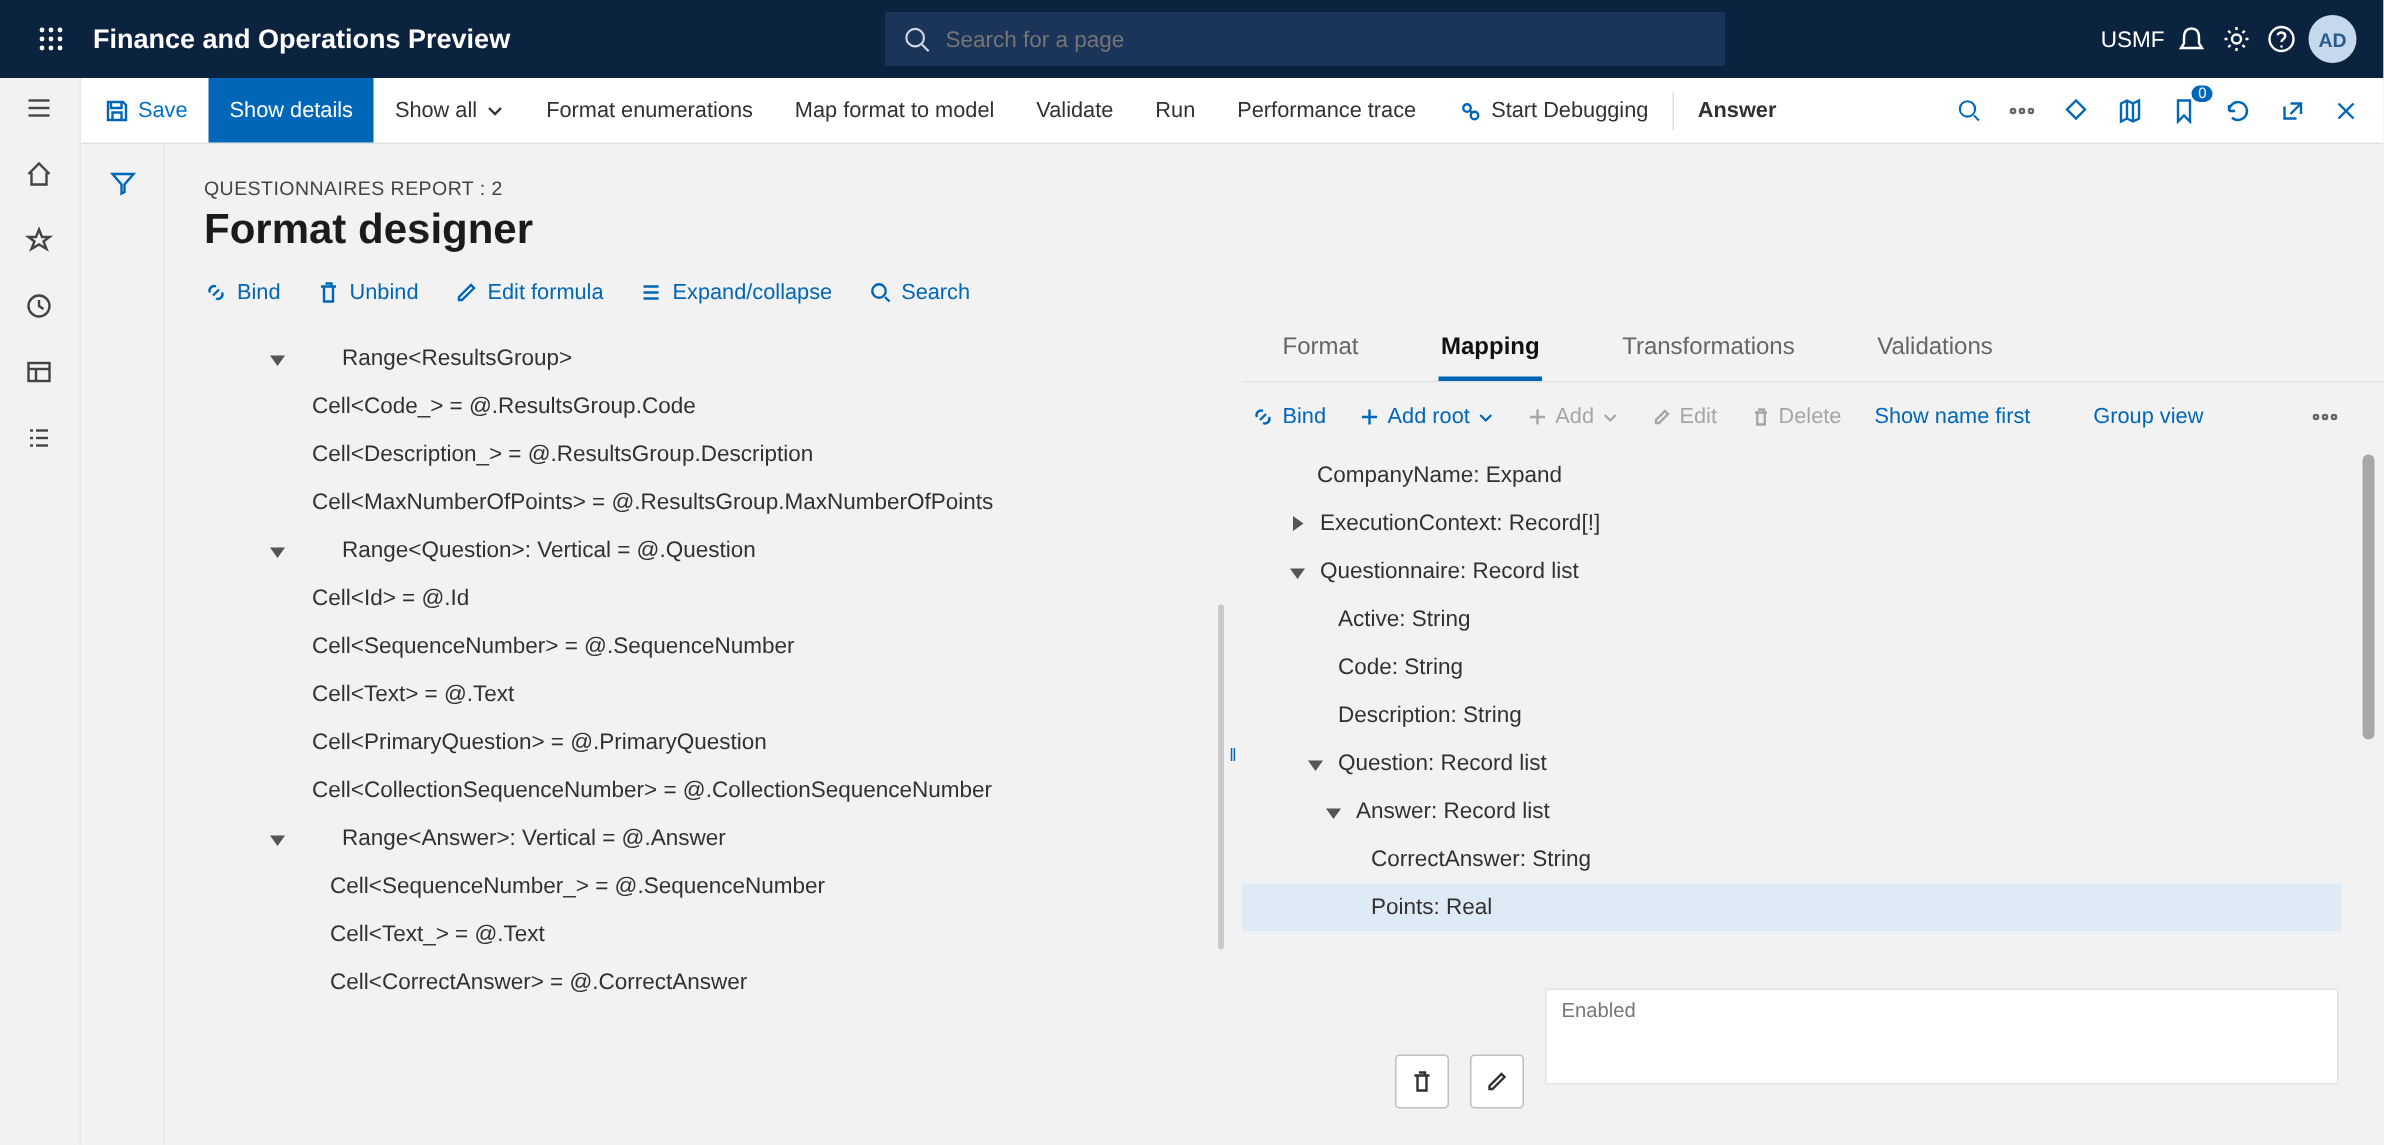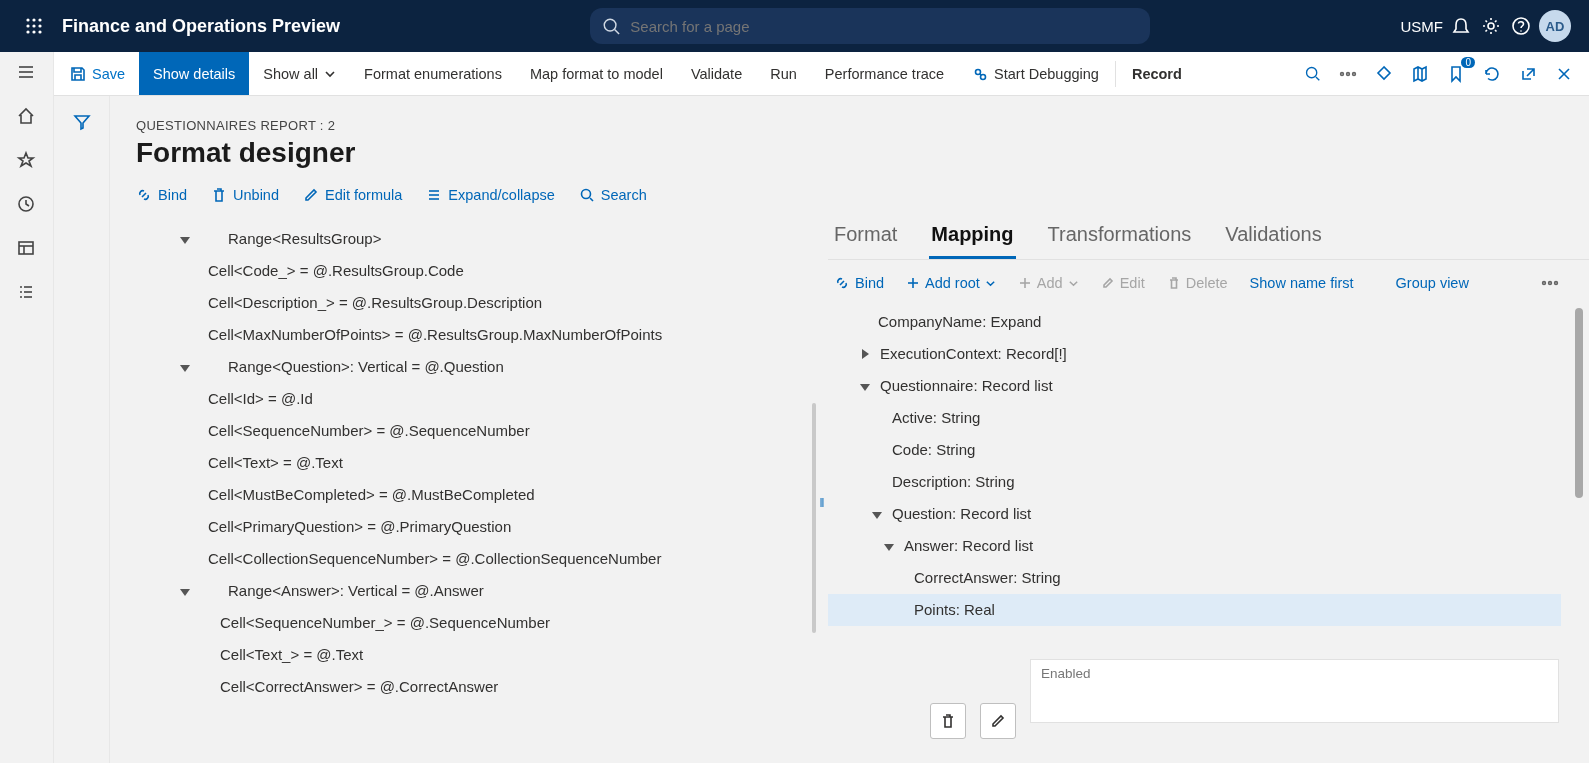--- a/index.html
+++ b/index.html
@@ -2,21 +2,21 @@
 <html><head>
 <meta charset="utf-8">
 <style>
   * { box-sizing: border-box; margin: 0; padding: 0; }
   body { font-family: "Segoe UI", Arial, sans-serif; background: #f2f2f2; width: 1589px; height: 763px; overflow: hidden; font-size: 14px; color: #323130;}
   
   .topbar { display: flex; align-items: center; height: 52px; background: #0c2340; color: #fff; padding: 0 10px; }
   .topbar .waffle { width: 48px; display: flex; justify-content: center; align-items: center; }
   .topbar .brand { font-size: 18px; font-weight: 600; padding-left: 4px; }
   .topbar .searchwrap { flex: 1; display: flex; justify-content: center; }
-  .topbar .search { background: #1a345a; border-radius: 12px; height: 36px; width: 560px; display: flex; align-items: center; color: #cfd8e3; }
+  .topbar .search { background: #1a345a; border-radius: 0; height: 36px; width: 560px; display: flex; align-items: center; color: #cfd8e3; }
   .topbar .search svg { margin-left: 12px; }
   .topbar .search input { background: transparent; border: 0; color: #cfd8e3; font-size: 15px; margin-left: 10px; flex:1; outline:none;}
   .topbar .right { display: flex; align-items: center; gap: 6px; margin-left: auto; padding-right: 8px;}
   .topbar .right .company { font-size: 15px;}
   .topbar .right .iconbtn { width: 24px; height:24px; display:flex; align-items:center; justify-content:center;}
   .topbar .avatar { width: 32px; height:32px; border-radius:50%; background:#c6d9ec; color:#2b5b8a; display:flex; align-items:center; justify-content:center; font-weight:600; font-size:13px;}
   
   .cmdbar { display: flex; align-items: center; height: 44px; background: #fff; border-bottom: 1px solid #e1e1e1; padding-left: 56px; gap:0; font-size:14.5px;}
   .cmdbar .item { display:flex; align-items:center; gap:6px; padding: 0 14px; height:100%; color:#323130; cursor:pointer;}
   .cmdbar .item.blue { color:#0072c6;}
@@ -50,21 +50,21 @@
   .tree .ind2 { padding-left: 84px;}
   .tree .expander { width:18px; display:inline-flex; justify-content:center; margin-right:6px;}
   .tri { display:inline-block; width:0; height:0; border-left:5px solid transparent; border-right:5px solid transparent; border-top:7px solid #555; margin-top:2px;}
   .tree .sel { background:#deebf7; border:1px solid #0072c6; display:inline-block; padding:0 4px;}
   .tree .selrow { background:#eef4fb;}
   .vscroll { position:absolute; right:0; top:180px; width:4px; height:230px; background:#c9c9c9; border-radius:2px;}
   .splitter { width:12px; display:flex; align-items:center; justify-content:center;}
   .splitter .hndl { color:#0067b8; font-size:12px; writing-mode:vertical-rl;}
   
   .rtabs { display:flex; gap:30px; border-bottom:1px solid #e1e1e1; margin-bottom:14px; padding-left:4px;}
-  .rtabs .tab { padding:0 2px 10px 2px; color:#666; cursor:pointer; font-size:20px;}
+  .rtabs .tab { padding:0 2px 10px 2px; color:#666; cursor:pointer; font-size:16px;margin-left:21px;}
   .rtabs .tab.active { color:#111; border-bottom:3px solid #0067b8; font-weight:600;}
   .rtoolbar { display:flex; align-items:center; gap:22px; margin-bottom:14px; padding-left:6px;}
   .rtoolbar .lnk { display:flex; align-items:center; gap:5px; color:#0067b8; font-size:14.5px; cursor:pointer;}
   .rtoolbar .gray, .rtoolbar .gray svg { color:#a6a6a6 !important;}
   .rtoolbar .more { margin-left:auto; padding-right:30px;}
   .rtree { font-size:15px; line-height:32px; position:relative; padding-right:28px;}
   .rtree .row { display:flex; align-items:center;}
   .rtree .i0 { padding-left: 50px;}
   .rtree .i1 { padding-left: 64px;}
   .rtree .i2 { padding-left: 86px;}
@@ -164,21 +164,21 @@
   <div class="item">
     <svg width="16" height="16" viewBox="0 0 16 16" style="color:#0067b8">
         <circle cx="6" cy="6" r="2.5"></circle>
         <circle cx="11" cy="11" r="2.5"></circle>
         <path d="M8 8 L9 9"></path>
       </svg>
     <span>Start Debugging</span>
   </div>
   <div class="sep"></div>
   <div class="item" style="font-weight:600">
-      <span>Record</span>
+      <span>Answer</span>
     </div>
   <div class="right">
     <div class="icn">
         <svg width="17" height="17" viewBox="0 0 20 20">
           <circle cx="9" cy="9" r="6"></circle>
           <line x1="14" y1="14" x2="18" y2="18"></line>
         </svg>
       </div>
     <div class="icn" style="color:#666">
         <svg width="18" height="18" viewBox="0 0 18 18" stroke="none" fill="#666">
@@ -326,23 +326,20 @@
         <div class="row ind1">
             <span>Cell&lt;Id&gt; = @.Id</span>
           </div>
         <div class="row ind1">
             <span>Cell&lt;SequenceNumber&gt; = @.SequenceNumber</span>
           </div>
         <div class="row ind1">
             <span>Cell&lt;Text&gt; = @.Text</span>
           </div>
         <div class="row ind1">
-            <span>Cell&lt;MustBeCompleted&gt; = @.MustBeCompleted</span>
-          </div>
-        <div class="row ind1">
             <span>Cell&lt;PrimaryQuestion&gt; = @.PrimaryQuestion</span>
           </div>
         <div class="row ind1">
             <span>Cell&lt;CollectionSequenceNumber&gt; = @.CollectionSequenceNumber</span>
           </div>
         <div class="row ind0">
             <span class="expander">
               <span class="tri"></span>
             </span>
             <span>Range&lt;Answer&gt;: Vertical = @.Answer</span>

